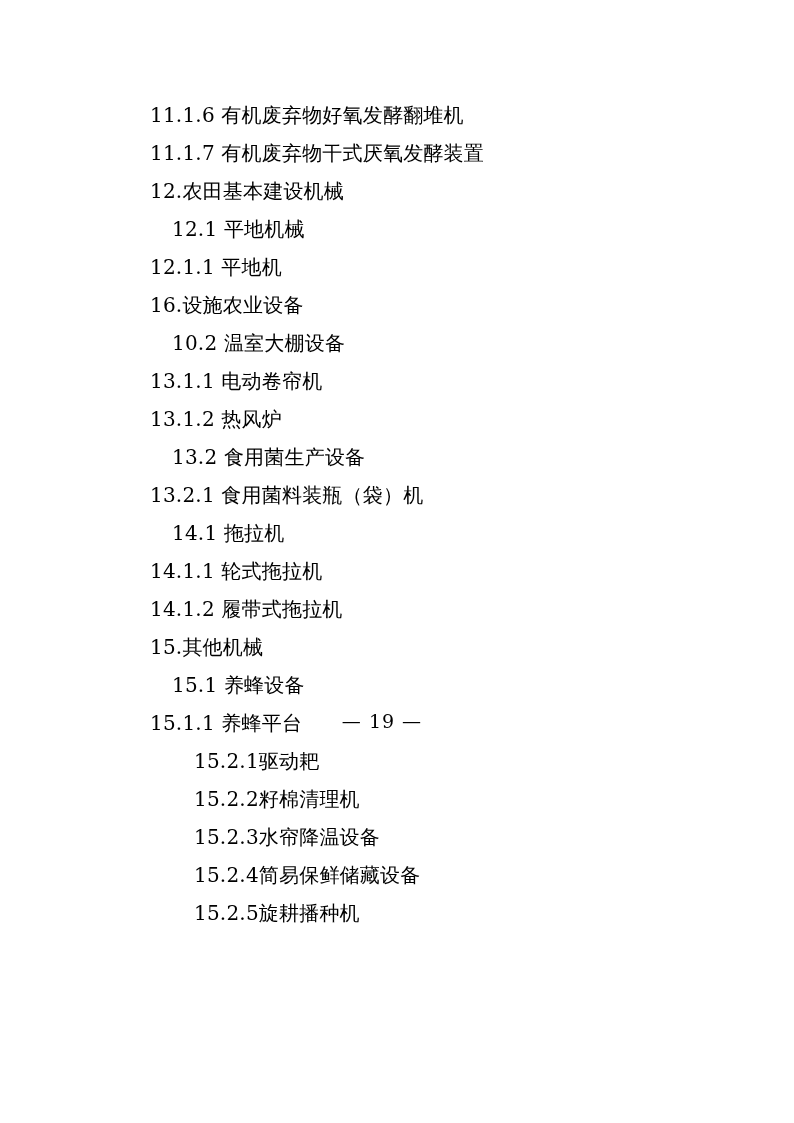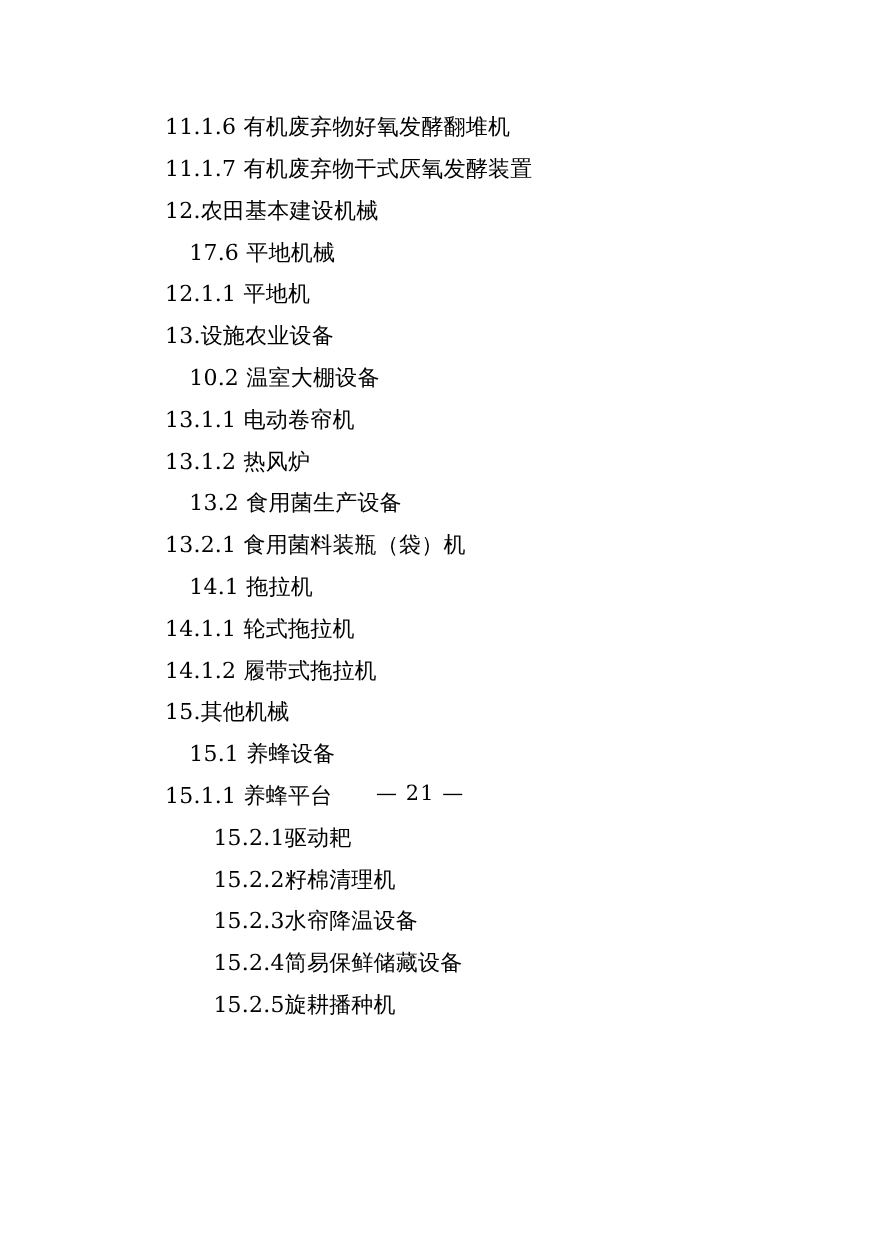--- a/index.html
+++ b/index.html
@@ -55,36 +55,36 @@
   }
 </style>
 </head>
 <body>
 
 <div class="page">
   <ul class="toc-list" id="toc-list">
       <li class="toc-item lvl-3">11.1.6 有机废弃物好氧发酵翻堆机</li>
       <li class="toc-item lvl-3">11.1.7 有机废弃物干式厌氧发酵装置</li>
       <li class="toc-item lvl-1">12.农田基本建设机械</li>
-      <li class="toc-item lvl-2">17.6 平地机械</li>
+      <li class="toc-item lvl-2">12.1 平地机械</li>
       <li class="toc-item lvl-3">12.1.1 平地机</li>
-      <li class="toc-item lvl-1">13.设施农业设备</li>
+      <li class="toc-item lvl-1">16.设施农业设备</li>
       <li class="toc-item lvl-2">10.2 温室大棚设备</li>
       <li class="toc-item lvl-3">13.1.1 电动卷帘机</li>
       <li class="toc-item lvl-3">13.1.2 热风炉</li>
       <li class="toc-item lvl-2">13.2 食用菌生产设备</li>
       <li class="toc-item lvl-3">13.2.1 食用菌料装瓶（袋）机</li>
       <li class="toc-item lvl-2">14.1 拖拉机</li>
       <li class="toc-item lvl-3">14.1.1 轮式拖拉机</li>
       <li class="toc-item lvl-3">14.1.2 履带式拖拉机</li>
       <li class="toc-item lvl-1">15.其他机械</li>
       <li class="toc-item lvl-2">15.1 养蜂设备</li>
       <li class="toc-item lvl-3">15.1.1 养蜂平台</li>
       <li class="toc-item lvl-4">15.2.1驱动耙</li>
       <li class="toc-item lvl-4">15.2.2籽棉清理机</li>
       <li class="toc-item lvl-4">15.2.3水帘降温设备</li>
       <li class="toc-item lvl-4">15.2.4简易保鲜储藏设备</li>
       <li class="toc-item lvl-4">15.2.5旋耕播种机</li>
     </ul>
   <div class="page-number">
-    <span class="pn-inner">— 21 —</span>
+    <span class="pn-inner">— 19 —</span>
   </div>
 </div>
 
 </body></html>

